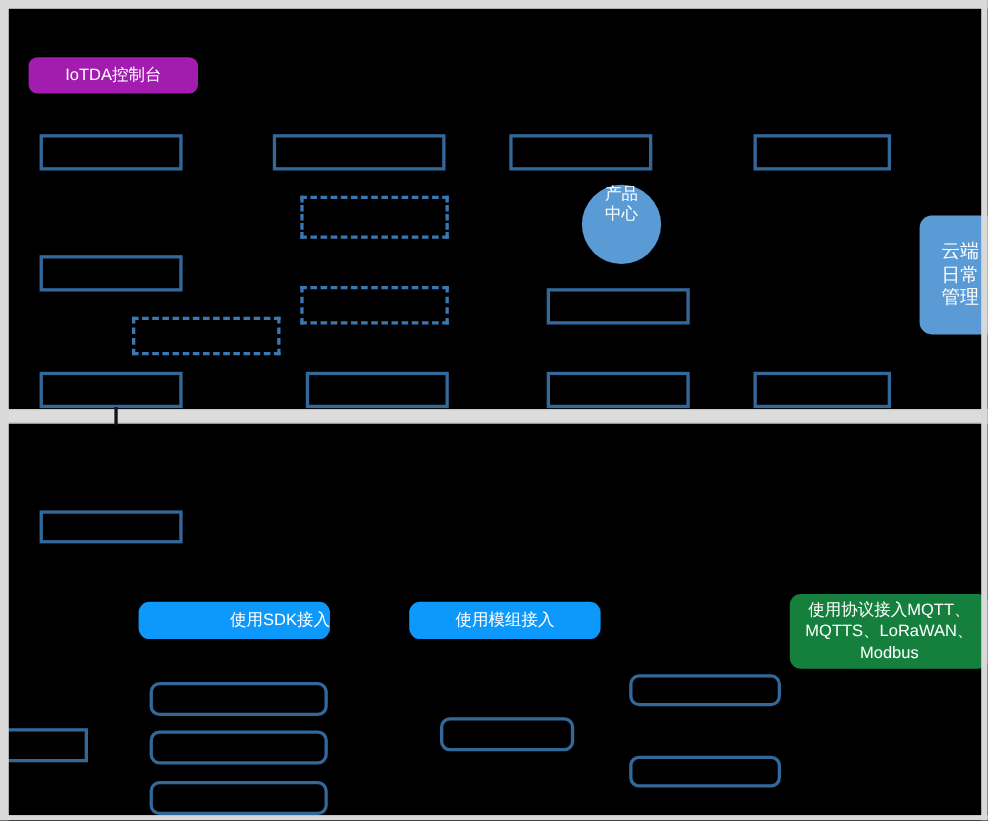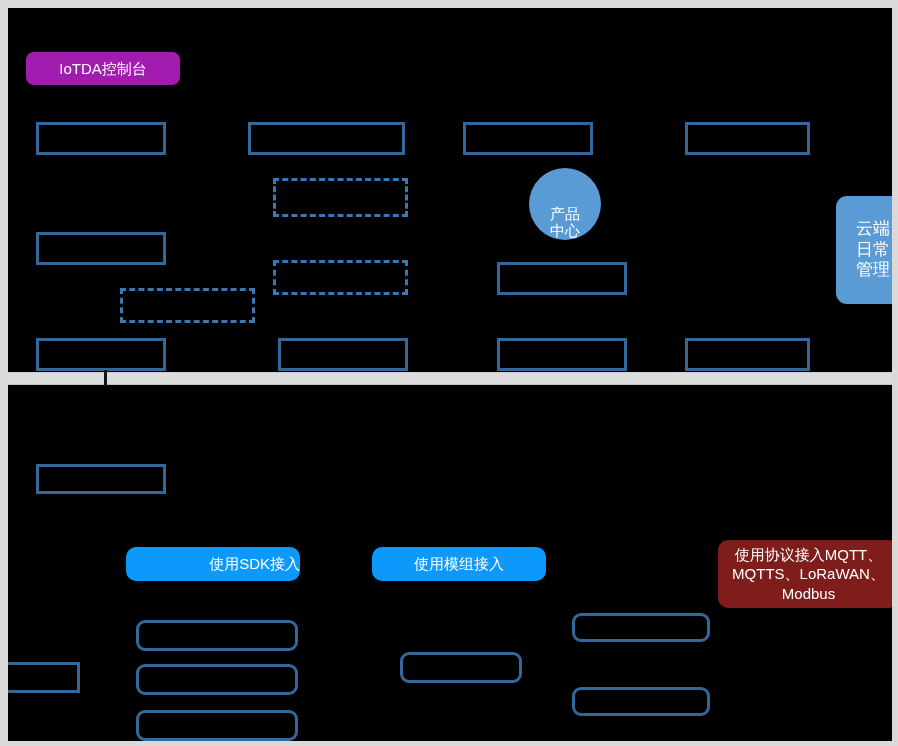--- a/index.html
+++ b/index.html
@@ -107,21 +107,21 @@
     line-height: 1.22;
     padding: 4px 0;
   }
   .pill.vertical span { display: block; }
 
   .circle {
     position: absolute;
     background: #5b9bd5;
     border-radius: 50%;
     display: flex;
-    align-items: flex-end;
+    align-items: flex-start;
     justify-content: center;
     text-align: center;
     color: #ffffff;
     font-size: 15px;
     line-height: 1.18;
     box-sizing: border-box;
   }
   .circle span { display: block; }
 </style>
 </head>
@@ -181,21 +181,21 @@
     <div class="box rounded" style="left: 572px; top: 687px; width: 138px; height: 29px; border-color: rgb(51, 104, 155);"></div>
 
     <div class="pill bright" style="left: 126px; top: 547px; width: 174px; height: 34px; background: rgb(13, 153, 251); justify-content: flex-end;">
       <span>使用SDK接入</span>
     </div>
 
     <div class="pill bright" style="left: 372px; top: 547px; width: 174px; height: 34px; background: rgb(13, 153, 251); text-align: center;">
       <span>使用模组接入</span>
     </div>
 
-    <div class="pill bright" style="flex-direction: column; left: 718px; top: 540px; width: 181px; height: 68px; background: #7f1d1d;">
+    <div class="pill bright" style="flex-direction: column; left: 718px; top: 540px; width: 181px; height: 68px; background: #15803d;">
       <span>使用协议接入MQTT、</span>
       <span>MQTTS、LoRaWAN、</span>
       <span>Modbus</span>
     </div>
   </div>
 
   <div class="chrome-left" style="background: rgb(217, 217, 217);"></div>
   <div class="chrome-top" style="background: rgb(217, 217, 217);"></div>
   <div class="chrome-right" style="background: rgb(217, 217, 217);"></div>
   <div class="chrome-bottom" style="background: rgb(217, 217, 217);"></div>

